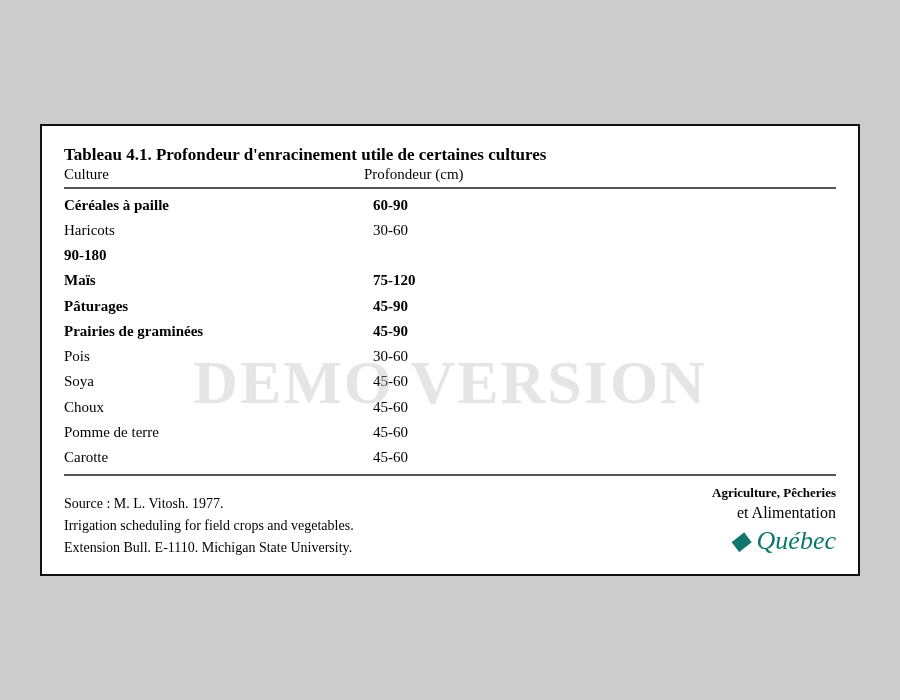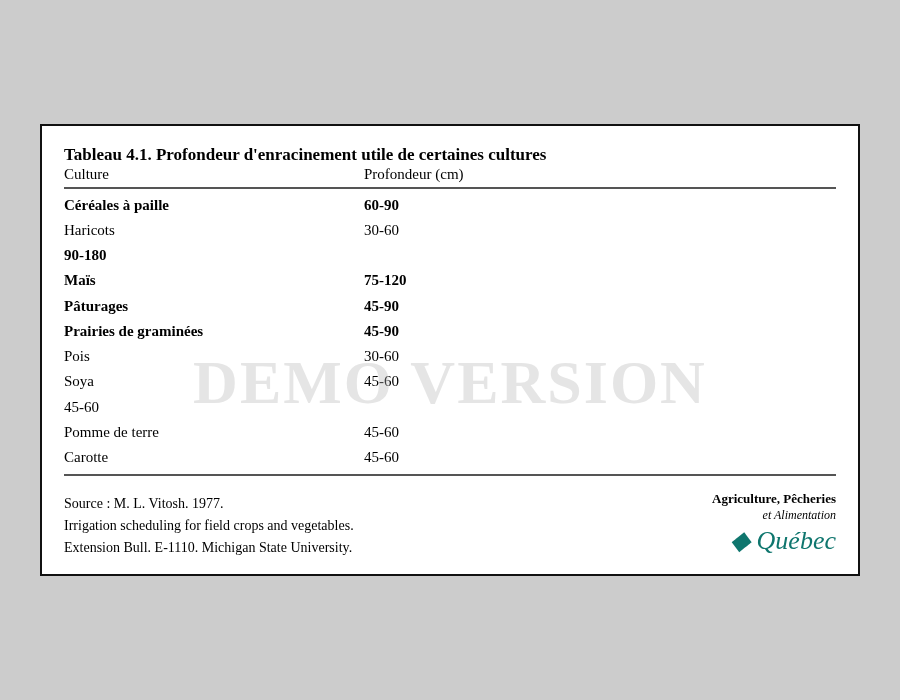--- a/index.html
+++ b/index.html
@@ -37,20 +37,21 @@
       margin: 4px 0;
       border-top: 2px solid #555;
       width: 100%;
     }
     .table-body { font-size: 15px; }
     .row {
       display: flex;
       align-items: baseline;
       padding: 1px 0;
       line-height: 1.55;
+      gap: 9px;
     }
     .row.bold .col-culture,
     .row.bold .col-depth {
       font-weight: bold;
     }
     .source-block {
       font-size: 14px;
       margin-top: 13px;
       line-height: 1.55;
     }
@@ -76,22 +77,21 @@
     .logo-block {
       text-align: right;
       font-size: 13px;
       line-height: 1.35;
     }
     .logo-block .logo-title {
       font-weight: bold;
       font-size: 13px;
     }
     .logo-block .logo-subtitle {
-      font-size: 12px;
-      font-style: italic;
+      font-size: 16px;
     }
     .logo-block .logo-qc {
       font-size: 26px;
       font-family: 'Palatino Linotype', Palatino, serif;
       font-style: italic;
       color: #0f766e;
       font-weight: normal;
     }
   </style>
 </head>
@@ -136,20 +136,21 @@
       </div>
       <div class="row">
         <div class="col-culture">Pois</div>
         <div class="col-depth">30-60</div>
       </div>
       <div class="row">
         <div class="col-culture">Soya</div>
         <div class="col-depth">45-60</div>
       </div>
       <div class="row">
+        <div class="col-culture">Choux</div>
         <div class="col-depth">45-60</div>
       </div>
       <div class="row">
         <div class="col-culture">Pomme de terre</div>
         <div class="col-depth">45-60</div>
       </div>
       <div class="row">
         <div class="col-culture">Carotte</div>
         <div class="col-depth">45-60</div>
       </div>

